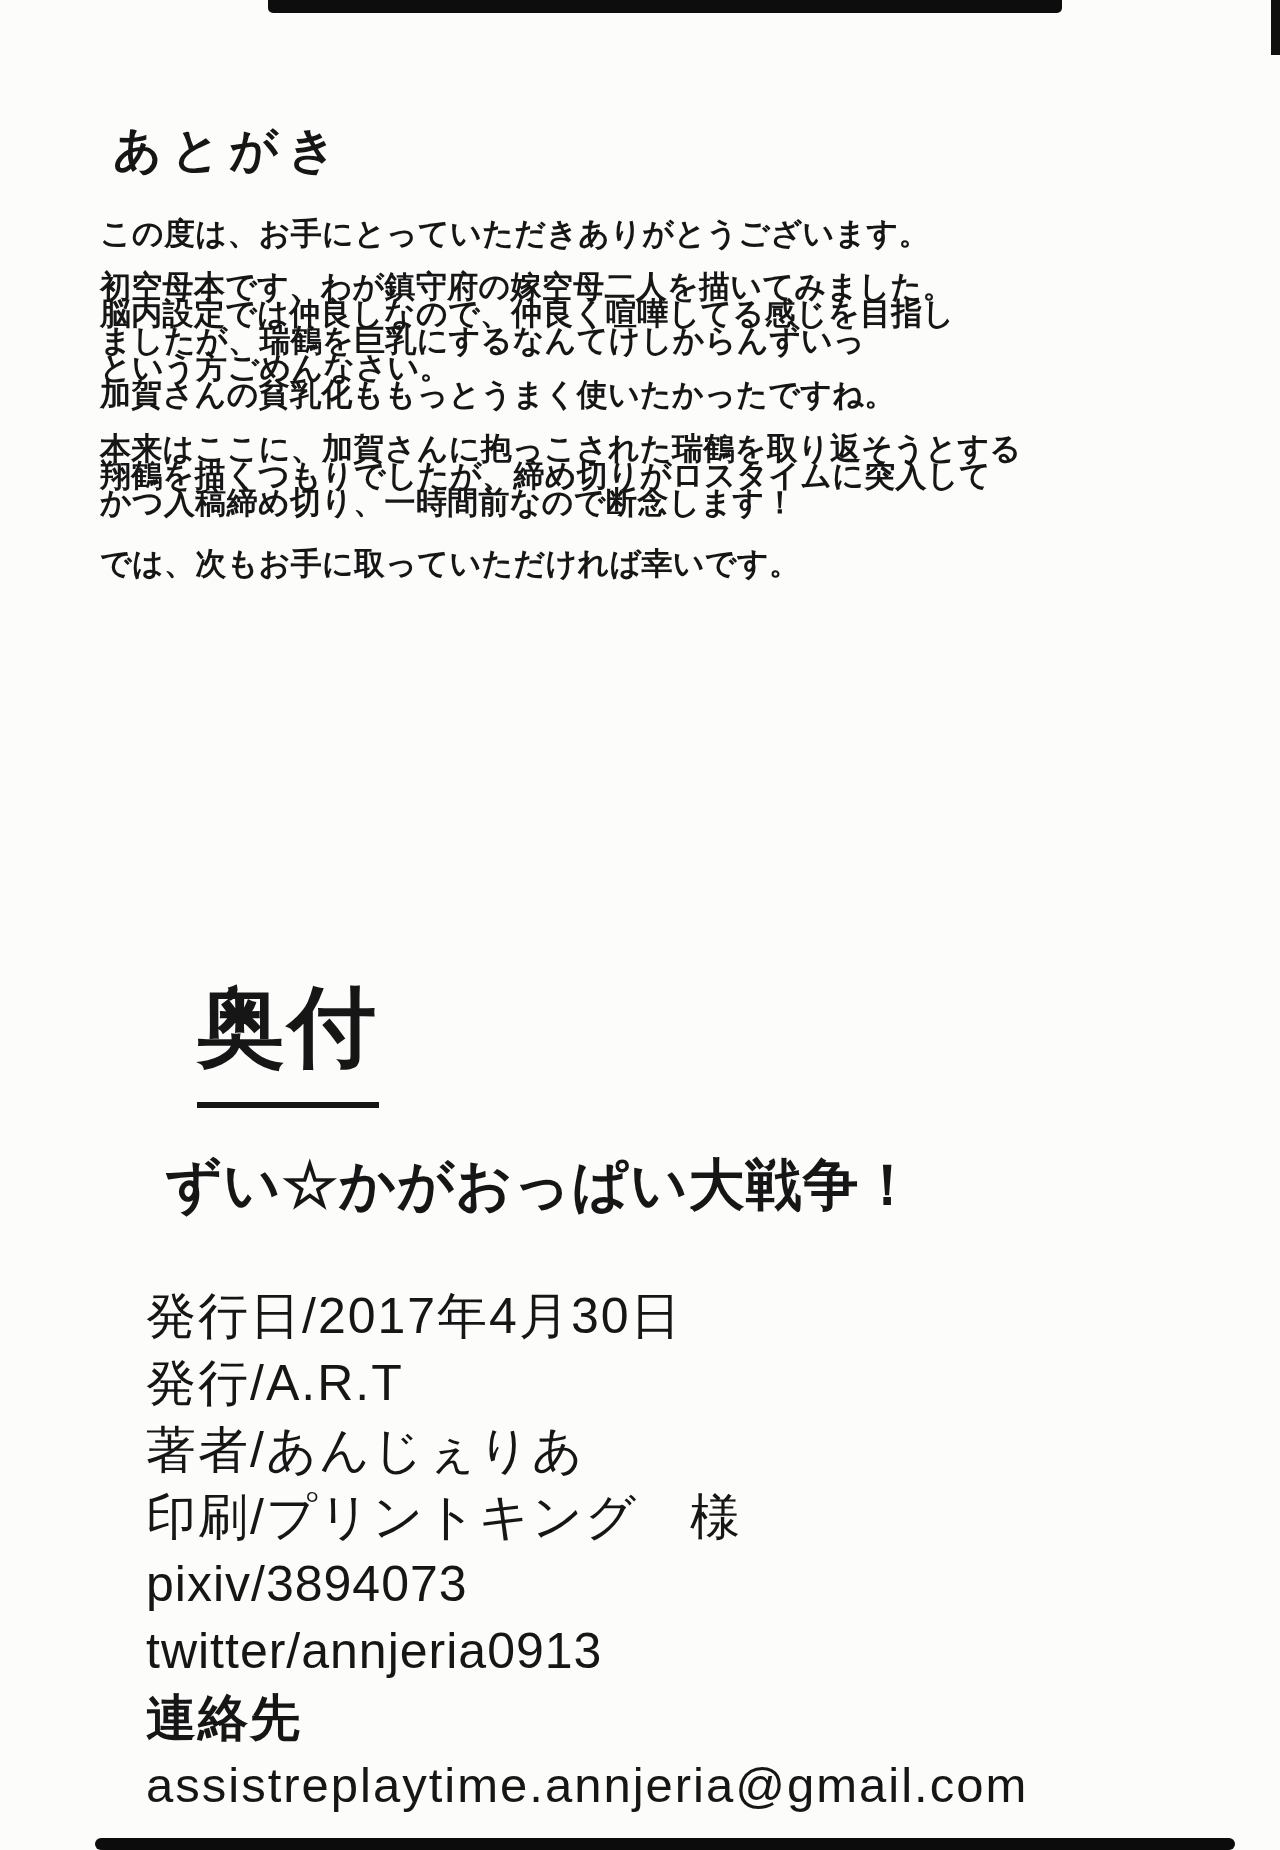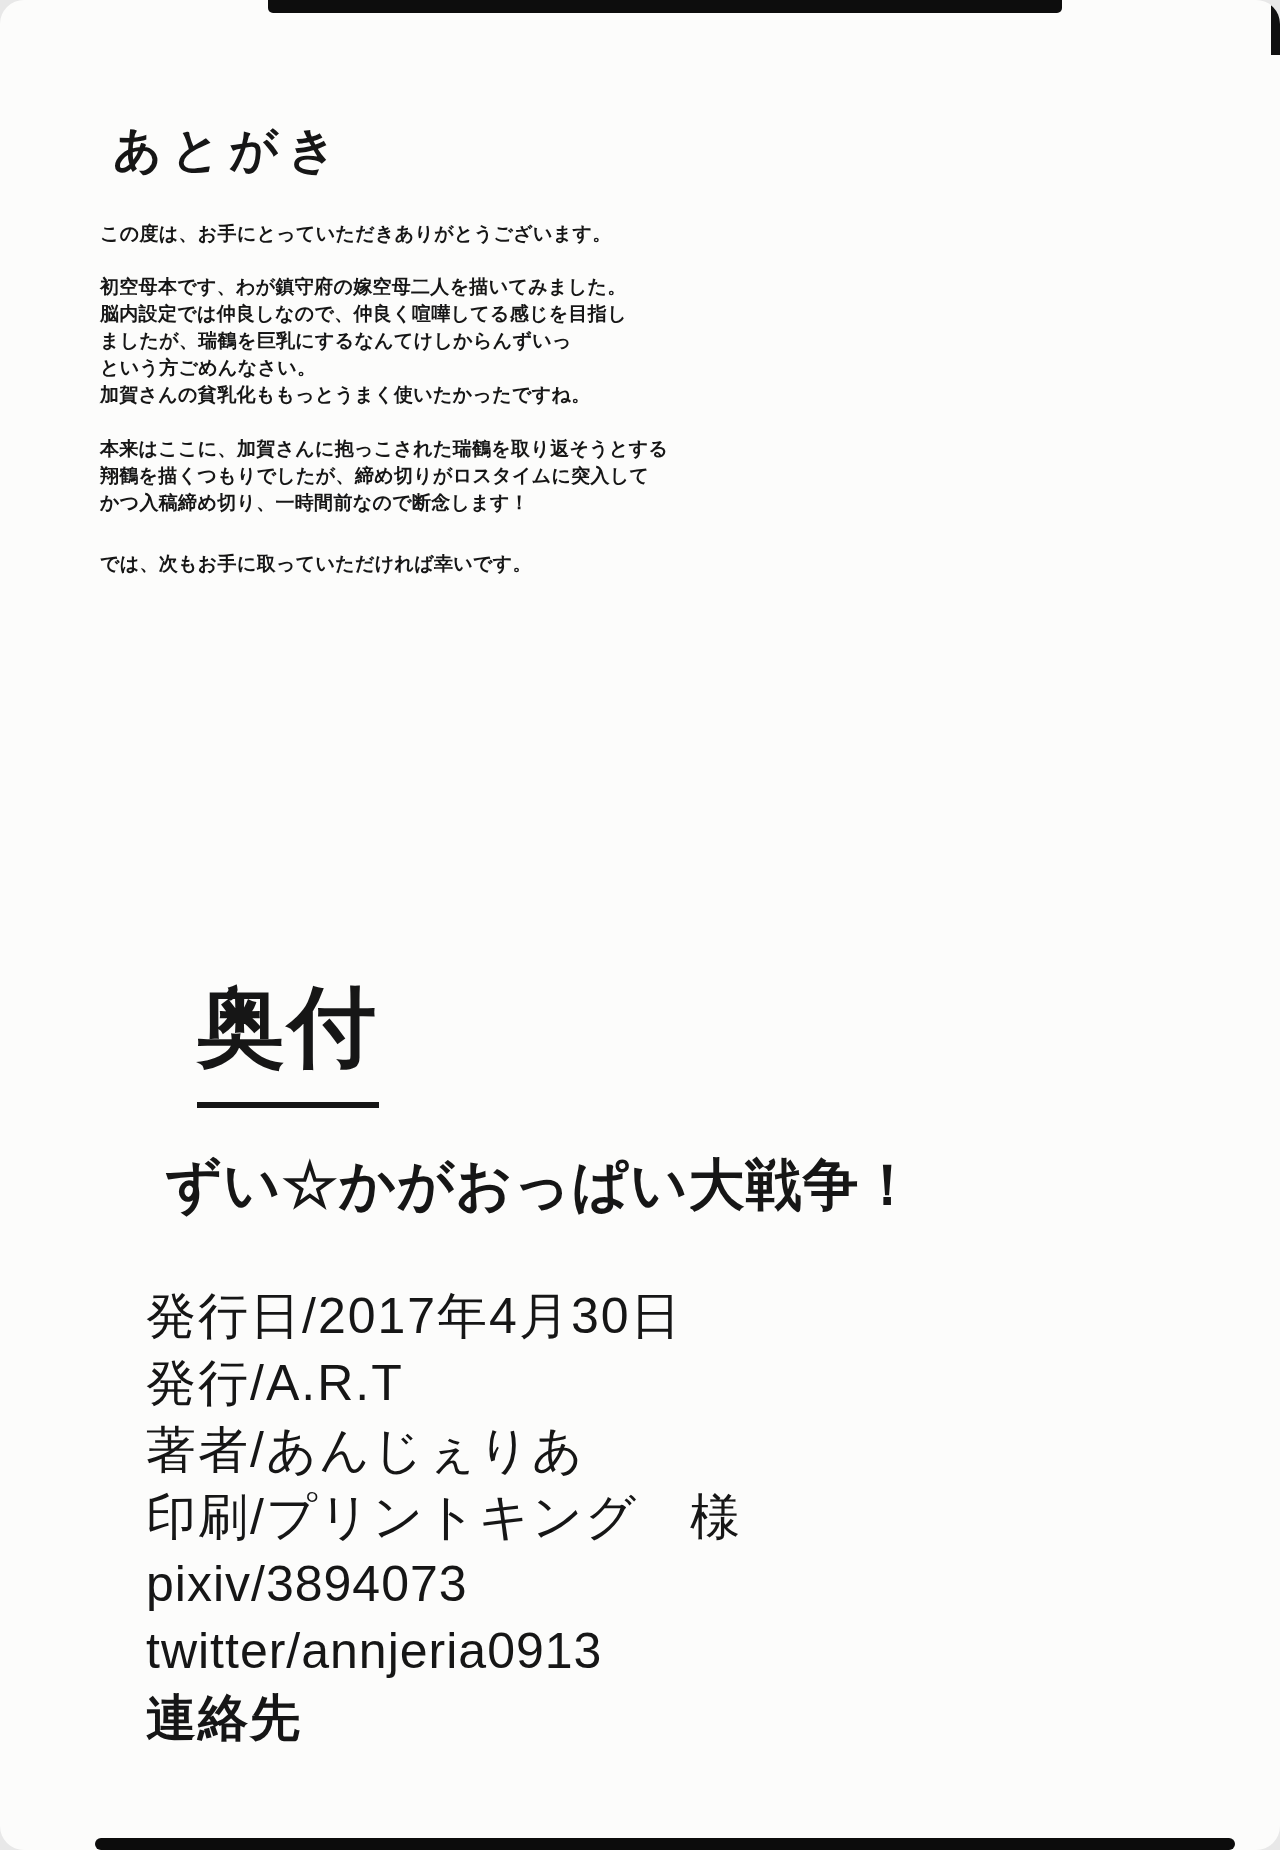--- a/index.html
+++ b/index.html
@@ -4,21 +4,20 @@
 <style>
   html,body { margin:0; padding:0; background:#e8e8e8; }
   .page {
     position:relative;
     width:1280px; height:1850px;
     margin:0 auto;
     background:#fcfcfb;
     color:#161616;
     font-family:"Liberation Sans", sans-serif;
     overflow:hidden;
-    border-radius:24px;
   }
 
   
   .scan-bar-top {
     position:absolute; left:268px; top:0; width:794px; height:13px;
     background:#0d0d0d; border-radius:0 0 5px 5px;
   }
   .scan-mark-topright {
     position:absolute; right:0; top:0; width:9px; height:55px;
     background:#101010;
@@ -29,21 +28,21 @@
   }
 
   
   .afterword-heading {
     position:absolute; left:113px; top:118px;
     font-size:48px; font-weight:700; letter-spacing:9px;
     font-family:"DejaVu Sans", sans-serif;
   }
   .afterword-body {
     position:absolute; left:100px; top:220px;
-    font-size:19px; font-weight:600; letter-spacing:0.3px;
+    font-size:31px; font-weight:600; letter-spacing:0.3px;
   }
   .para { margin:0; }
   .para-1 { margin-bottom:26px; }
   .para-2 { margin-bottom:27px; }
   .para-3 { margin-bottom:34px;margin-top:13px; }
   .line { line-height:27px; white-space:nowrap; }
 
   
   .colophon-heading {
     position:absolute; left:197px; top:968px;
@@ -105,15 +104,16 @@
   <div class="book-title">ずい☆かがおっぱい大戦争！</div>
 
   <div class="colophon-entries">
     <div class="entry heavy">発行日/2017年4月30日</div>
     <div class="entry heavy">発行/A.R.T</div>
     <div class="entry heavy">著者/あんじぇりあ</div>
     <div class="entry heavy">印刷/プリントキング　様</div>
     <div class="entry plain">pixiv/3894073</div>
     <div class="entry plain">twitter/annjeria0913</div>
     <div class="entry medium">連絡先</div>
+    <div class="entry email">assistreplaytime.annjeria@gmail.com</div>
   </div>
 
 </div>
 
 </body></html>

